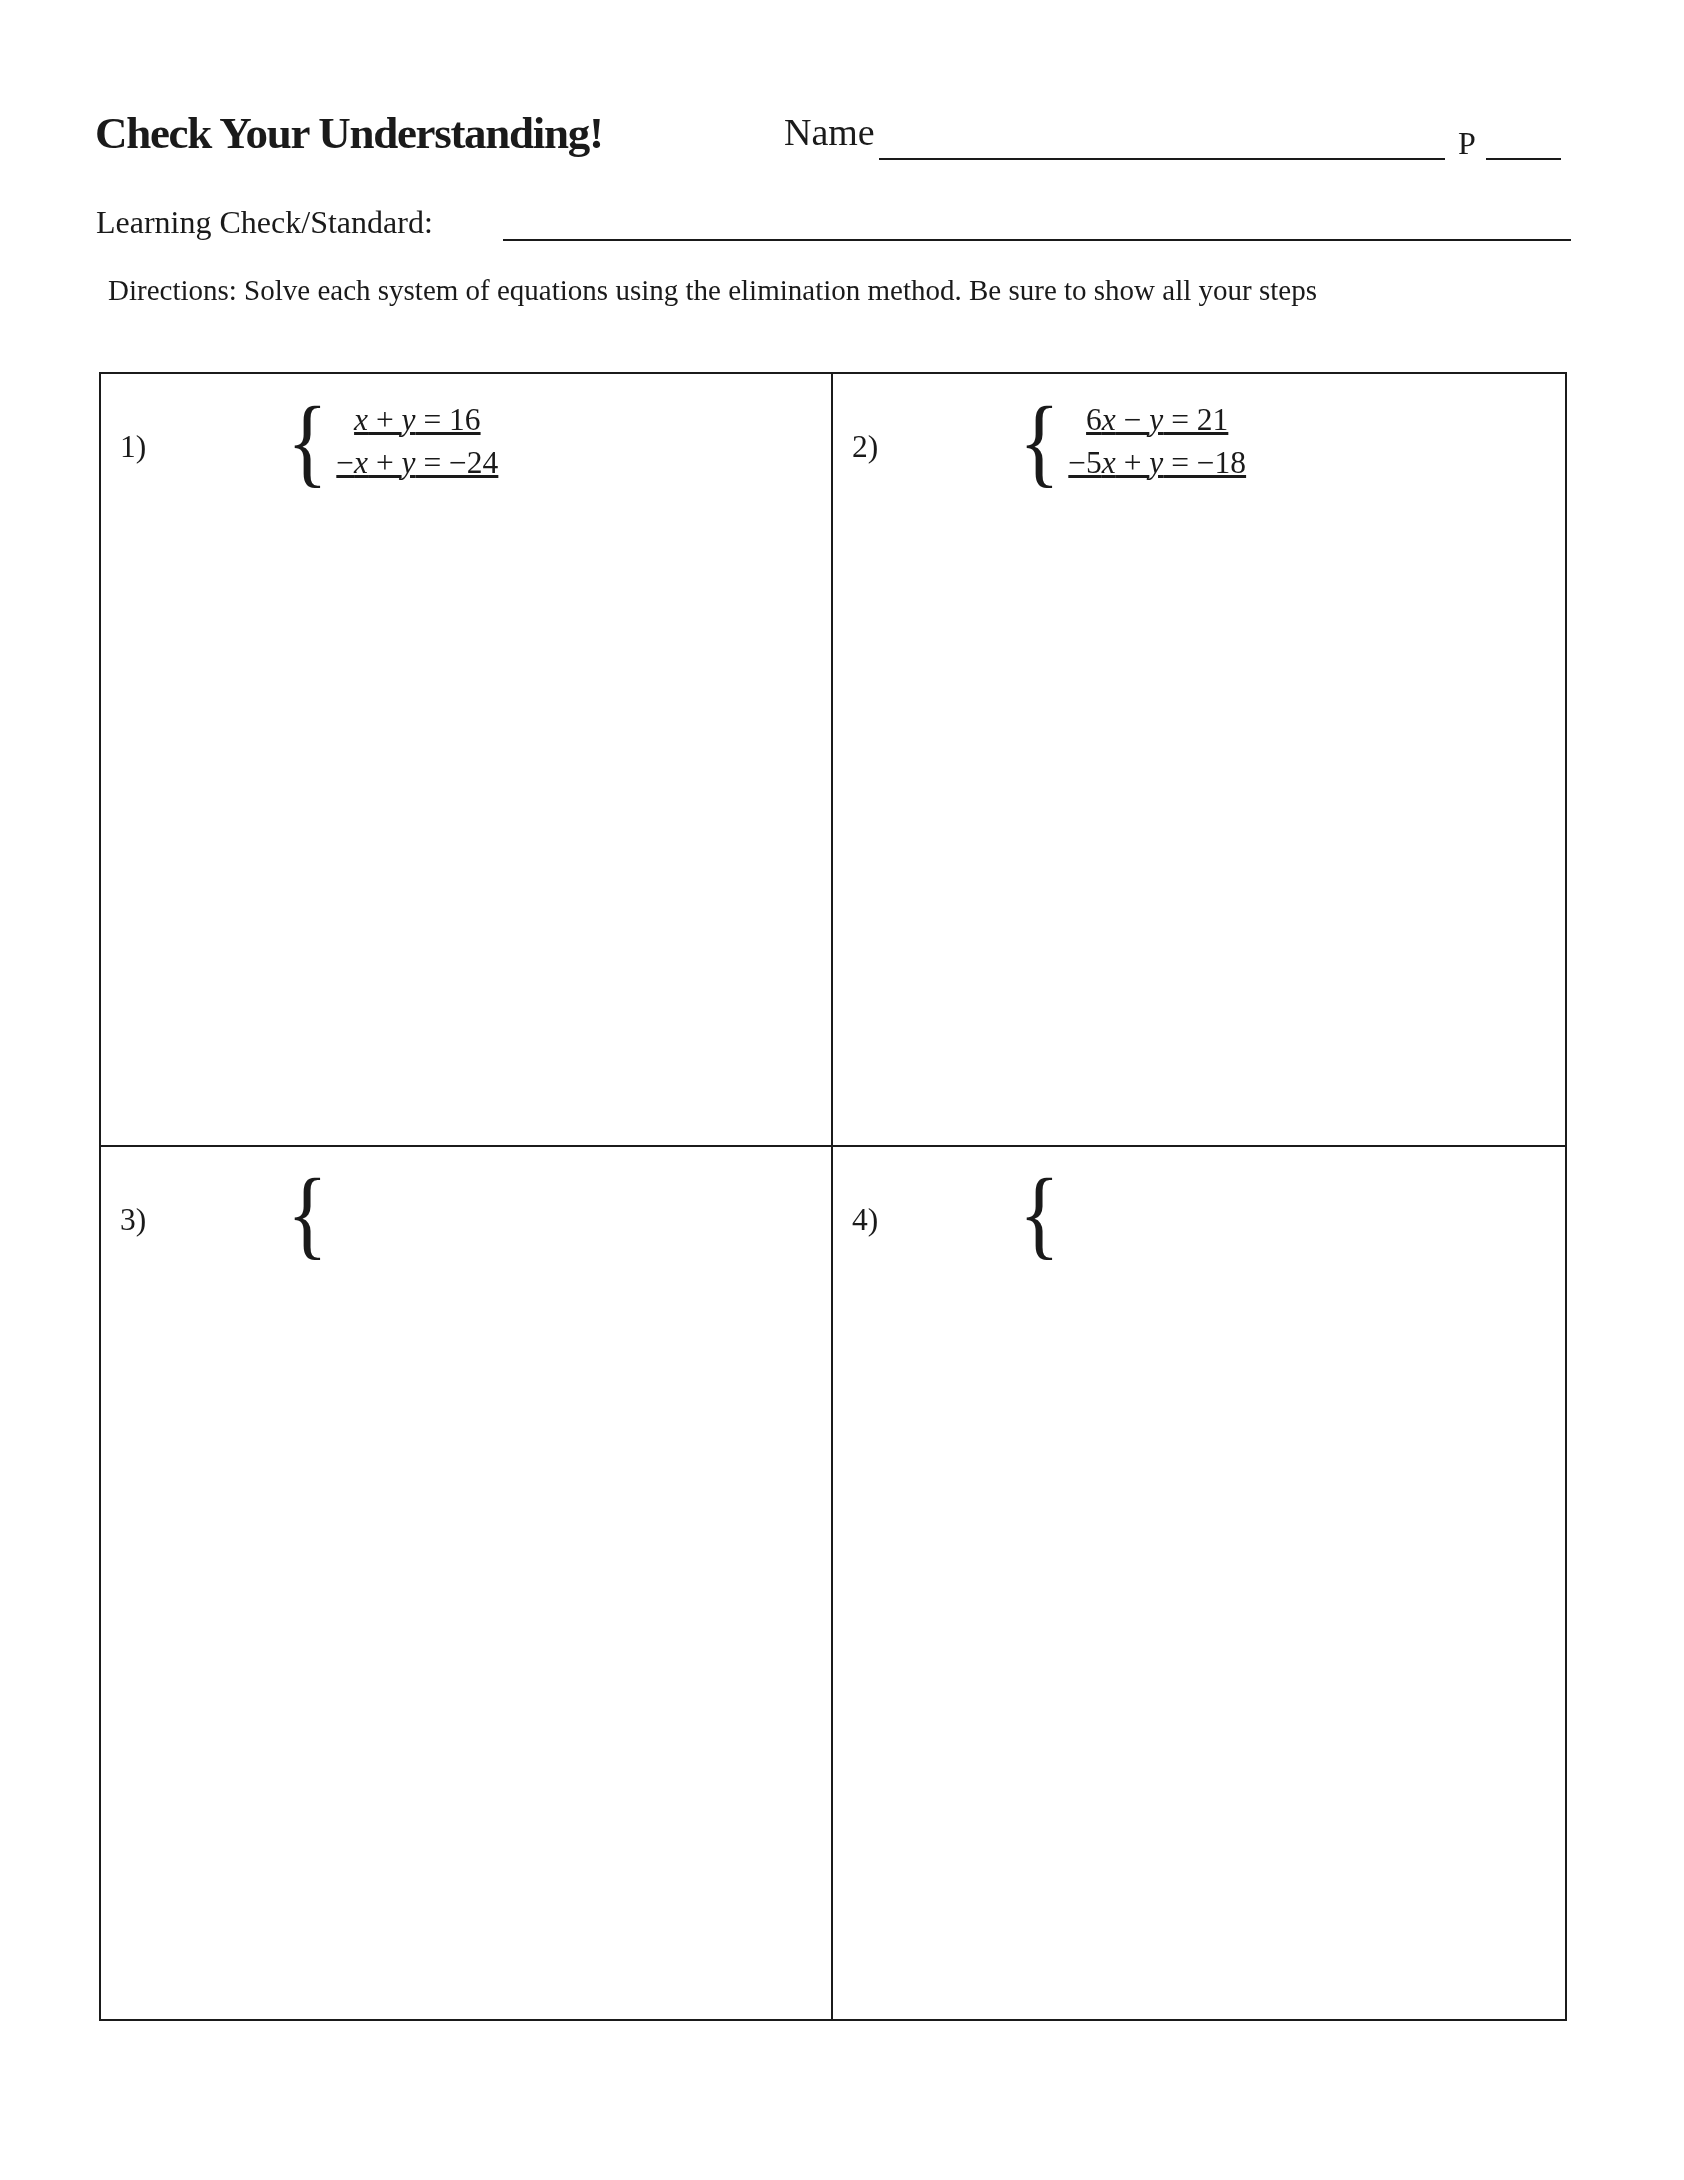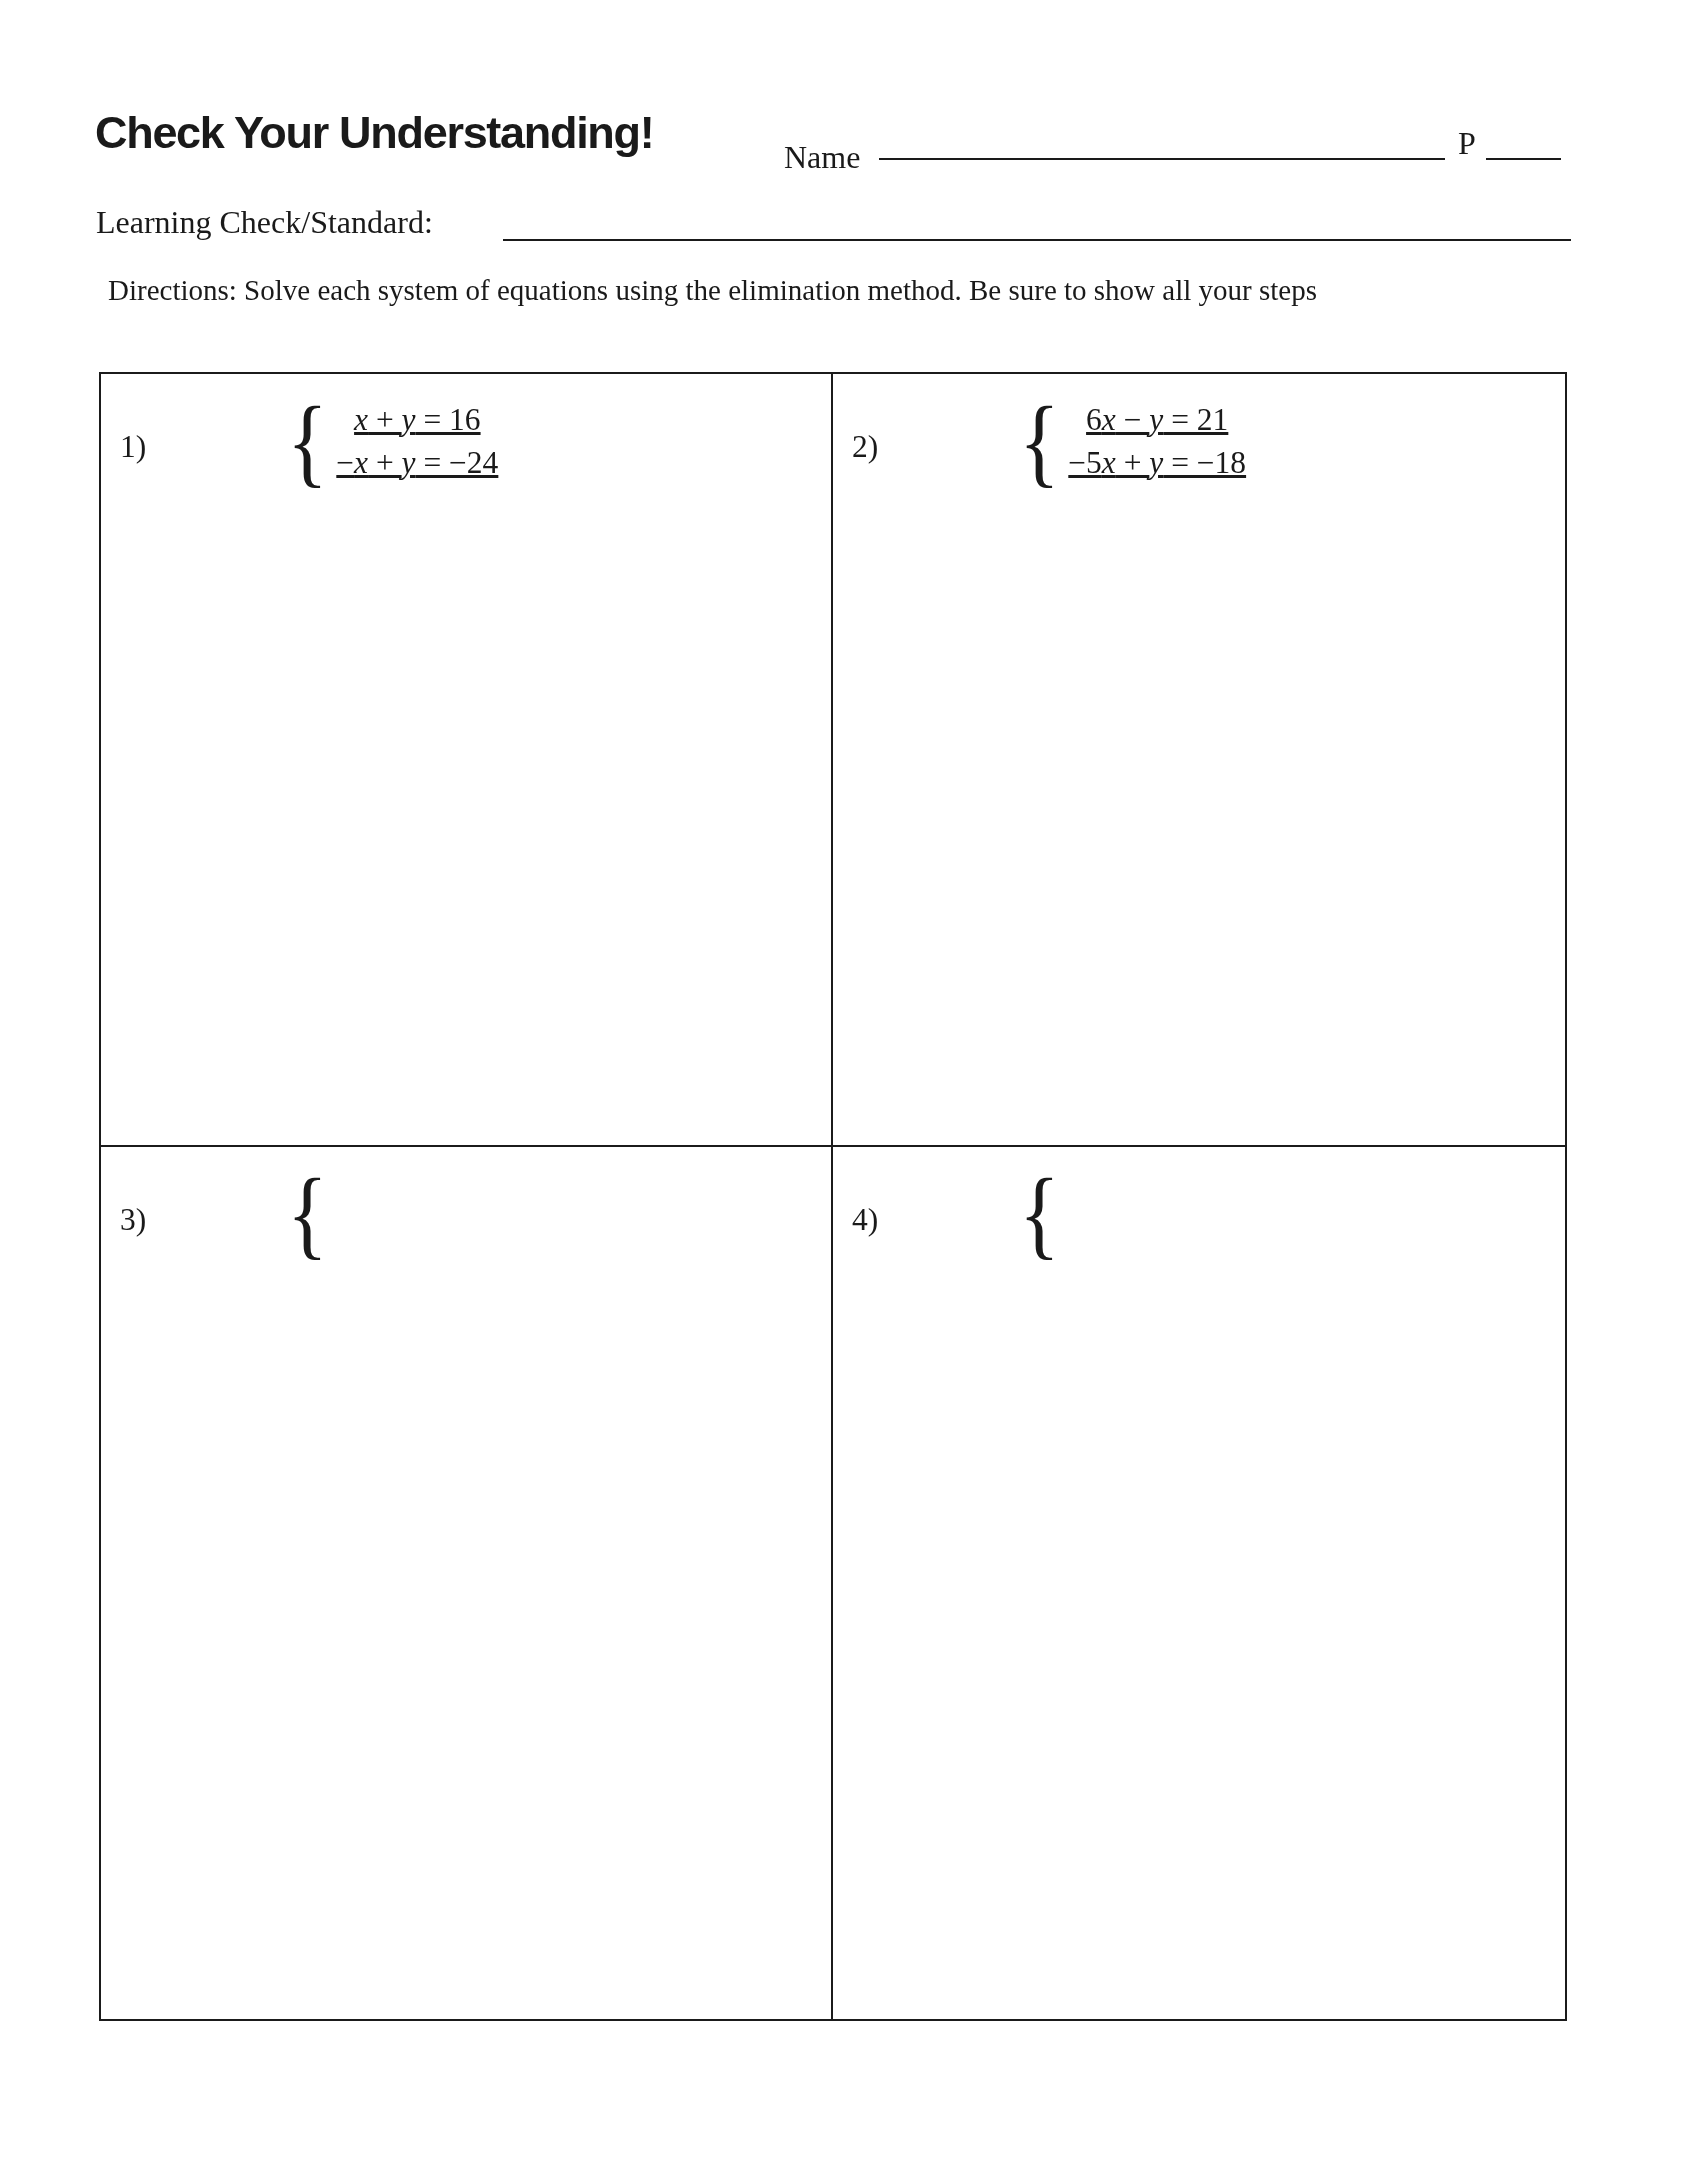--- a/index.html
+++ b/index.html
@@ -13,31 +13,31 @@
     height: 2181px;
     background: #ffffff;
     font-family: "Liberation Serif", serif;
     color: #1a1a1a;
     overflow: hidden;
   }
   .title {
     position: absolute;
     left: 95px;
     top: 107px;
-    font-family: Liberation Sans, sans-serif;
+    font-family: Liberation Serif, serif;
     font-weight: bold;
     font-size: 45px;
     letter-spacing: -1.3px;
     white-space: nowrap;
   }
   .name-label {
     position: absolute;
     left: 784px;
-    top: 139px;
-    font-size: 32px;
+    top: 110px;
+    font-size: 38px;
   }
   .name-line {
     position: absolute;
     left: 879px;
     top: 158px;
     width: 566px;
     border-bottom: 2.6px solid #1a1a1a;
   }
   .period-label {
     position: absolute;

